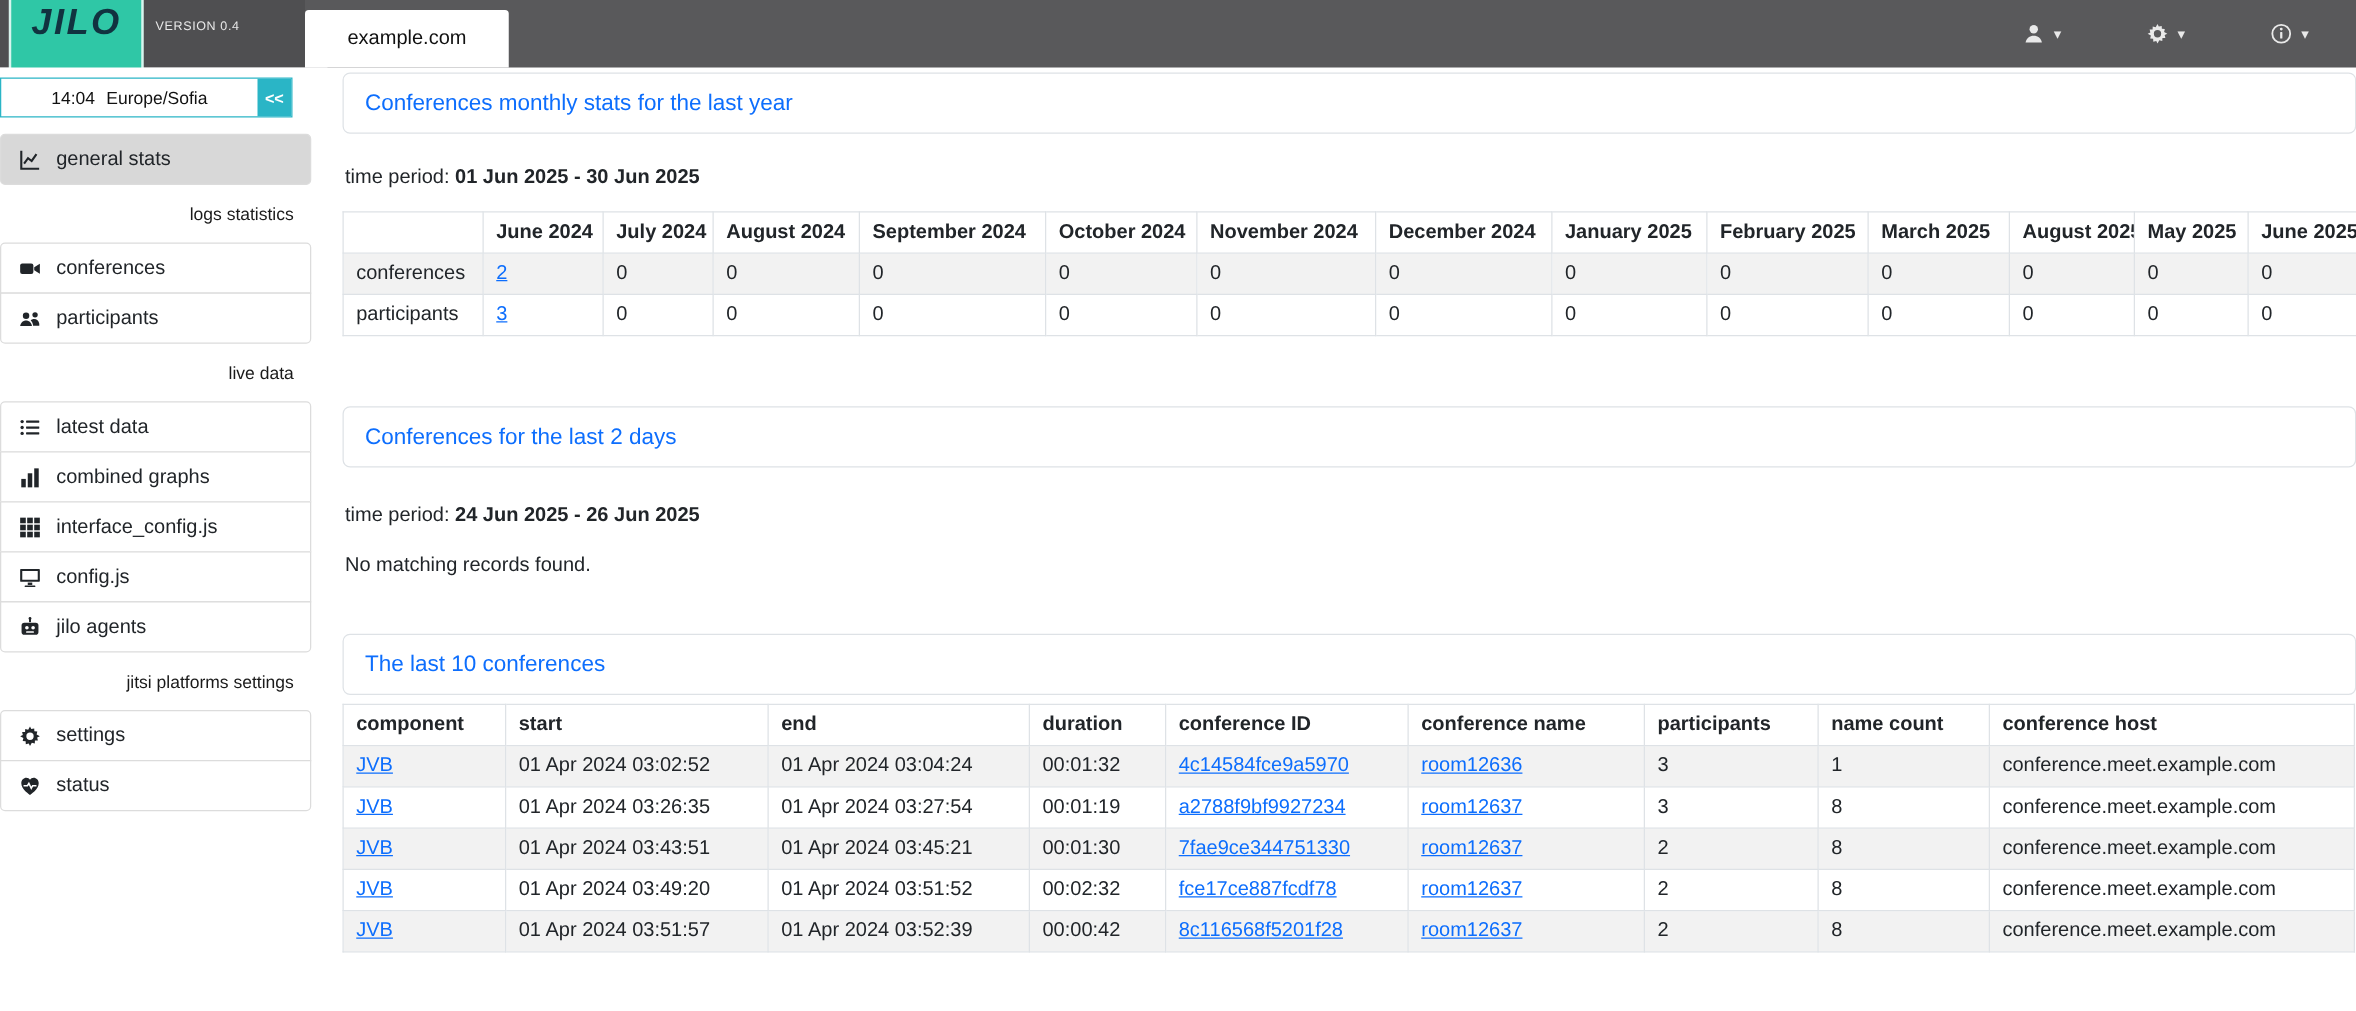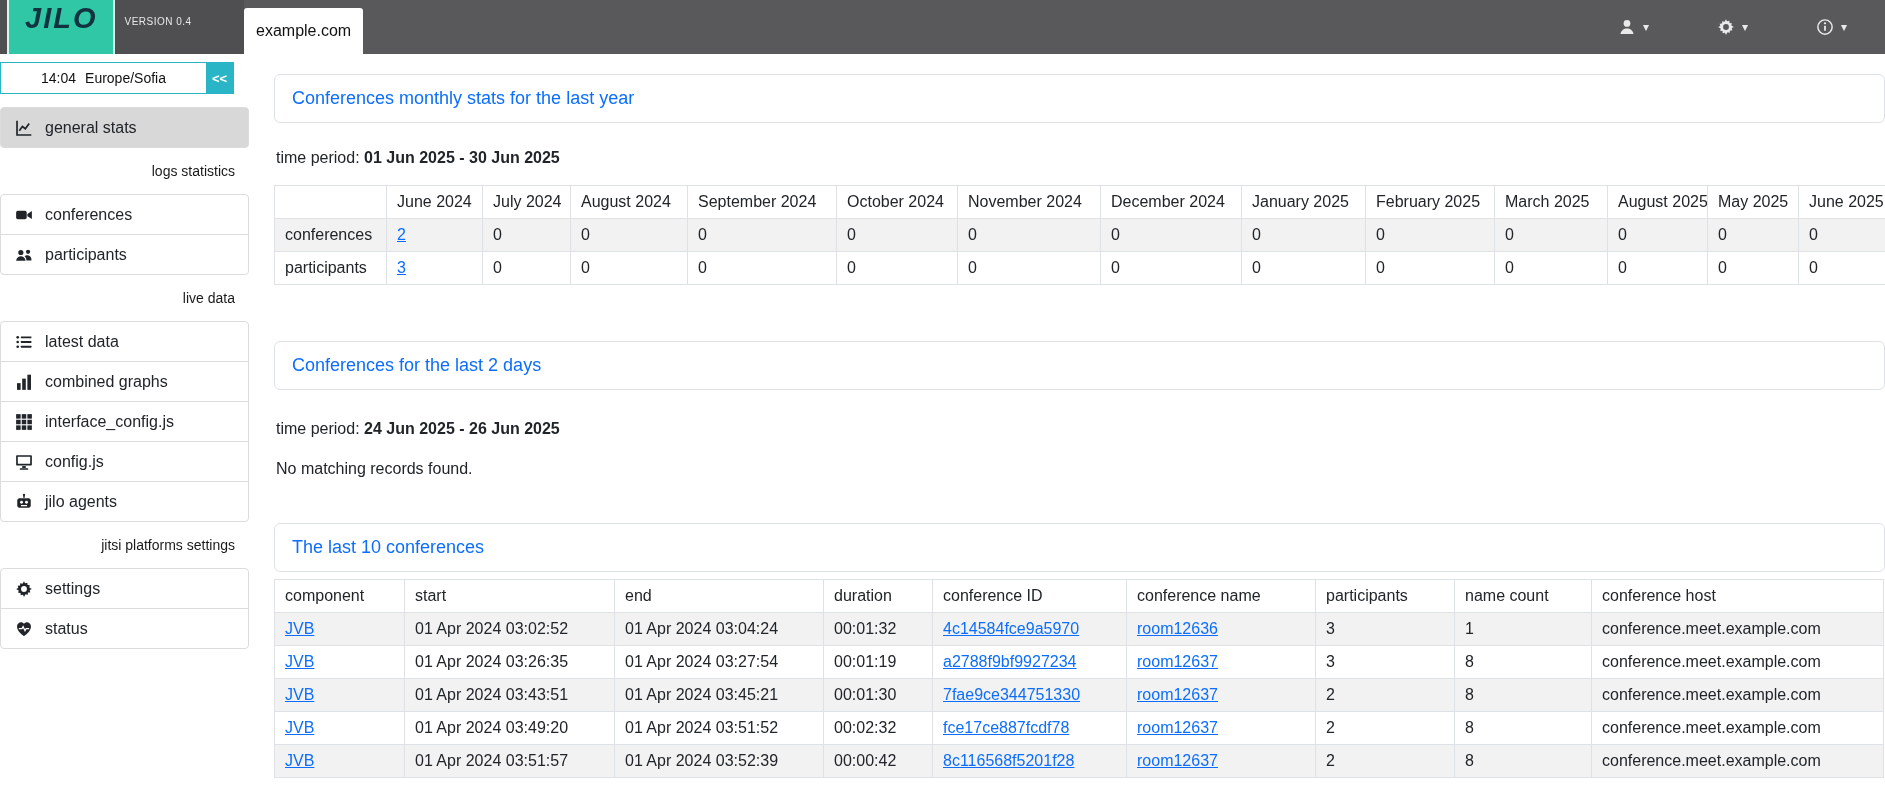--- a/index.html
+++ b/index.html
@@ -13,32 +13,32 @@
   
   .topbar { height:54px; background:var(--topbar-bg,#59595b); display:flex; align-items:stretch; }
   .topbar-left { width:244px; background:var(--topbar-left-bg,#4f4f51); display:flex; align-items:center; flex-shrink:0; }
   .logo-box {
     background:var(--accent-teal,#2fc7a6); margin-left:7px; padding:4px 16px 21px;
     border-radius:3px; border:2px solid rgba(235,250,246,.9); cursor:pointer;
   }
   .logo-text { font-style:italic; font-weight:bold; font-size:29px; letter-spacing:2px; color:#113340; }
   .version { color:#e8e8e8; font-size:10px; margin-left:9px; letter-spacing:.5px; align-self:flex-start; margin-top:16px; }
   .tab-active {
-    background:#fff; margin-top:8px; padding:0 12px; display:flex; align-items:center;
+    background:#fff; margin-top:8px; padding:0 34px; display:flex; align-items:center;
     border-radius:3px 3px 0 0; color:#111; font-size:16px; cursor:pointer;
   }
   .topbar-menus { margin-left:auto; display:flex; align-items:center; gap:48px; padding-right:28px; color:#e9e9e9; }
   .menu-btn { display:flex; align-items:center; gap:7px; padding:8px 10px; cursor:pointer; }
   .tb-icon svg { width:18px; height:18px; display:block; }
   .caret { font-size:12px; line-height:1; }
 
   
   .layout { display:flex; width:1885px; height:755px; }
   .sidebar { width:262px; flex-shrink:0; padding-top:8px; background:#fff; }
-  .main { flex:1; min-width:0; overflow:hidden; padding:20px 0 0 12px; }
+  .main { flex:1; min-width:0; overflow:hidden; padding:4px 0 0 12px; }
 
   
   .clock-bar { width:234px; height:32px; border:1px solid var(--accent-cyan,#2ab5c6); display:flex; background:#fff; }
   .clock-text { flex:1; display:flex; align-items:center; justify-content:center; gap:9px; font-size:14px; color:#111; }
   .collapse-btn {
     width:27px; background:var(--accent-cyan,#2ab5c6); color:#fff; font-size:13px; font-weight:bold;
     display:flex; align-items:center; justify-content:center; cursor:pointer;
   }
   .sidebar-group { margin:13px 13px 0 0; }
   .side-item {
@@ -60,21 +60,21 @@
   .empty-msg { margin:22px 0 0 2px; font-size:16px; }
   .section-last2 { margin-top:56px; }
   .section-last2 .time-period { margin-top:30px; }
   .section-last10 { margin-top:45px; }
 
   .data-table { border-collapse:collapse; table-layout:fixed; background:#fff; font-size:16px; }
   .data-table th, .data-table td {
     border:1px solid var(--table-border,#dee2e6); padding:7px 10px; text-align:left;
     white-space:nowrap; overflow:hidden; font-weight:normal; vertical-align:middle;
   }
-  .data-table thead th { font-weight:normal; background:#fff; }
+  .data-table thead th { font-weight:bold; background:#fff; }
   .data-table tbody tr:nth-child(odd) { background:var(--row-stripe-bg,#f2f2f2); }
   .monthly { width:1680px; margin-top:18px; }
   .last10  { width:1609px; margin-top:7px; }
 </style>
 </head>
 <body>
 
 <header class="topbar">
   <div class="topbar-left">
     <div class="logo-box">

